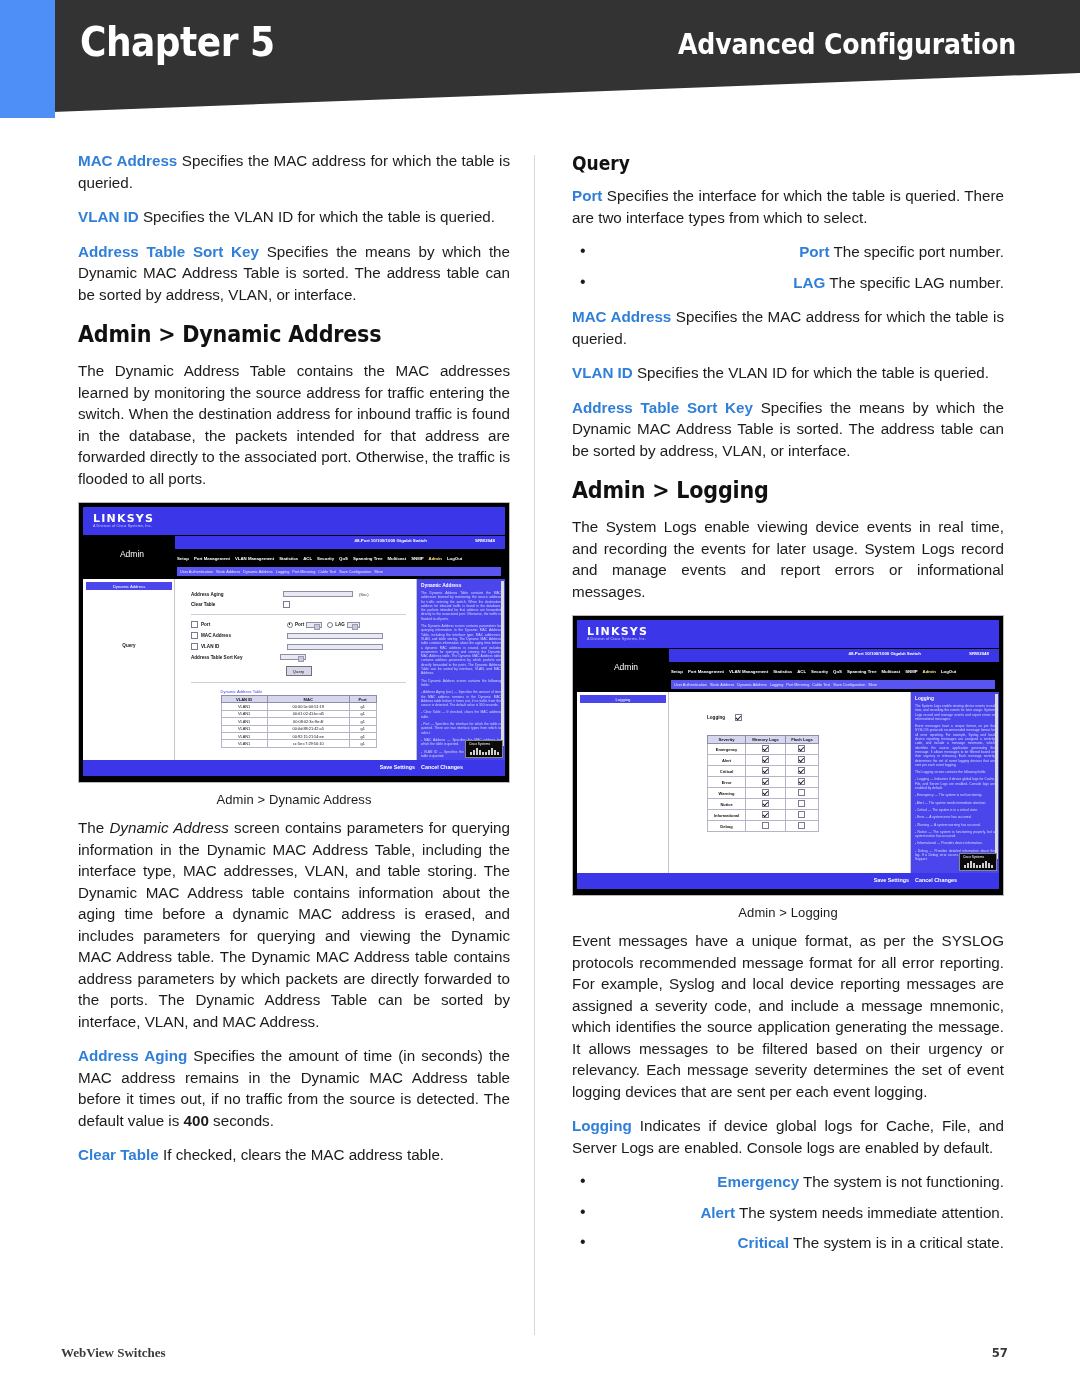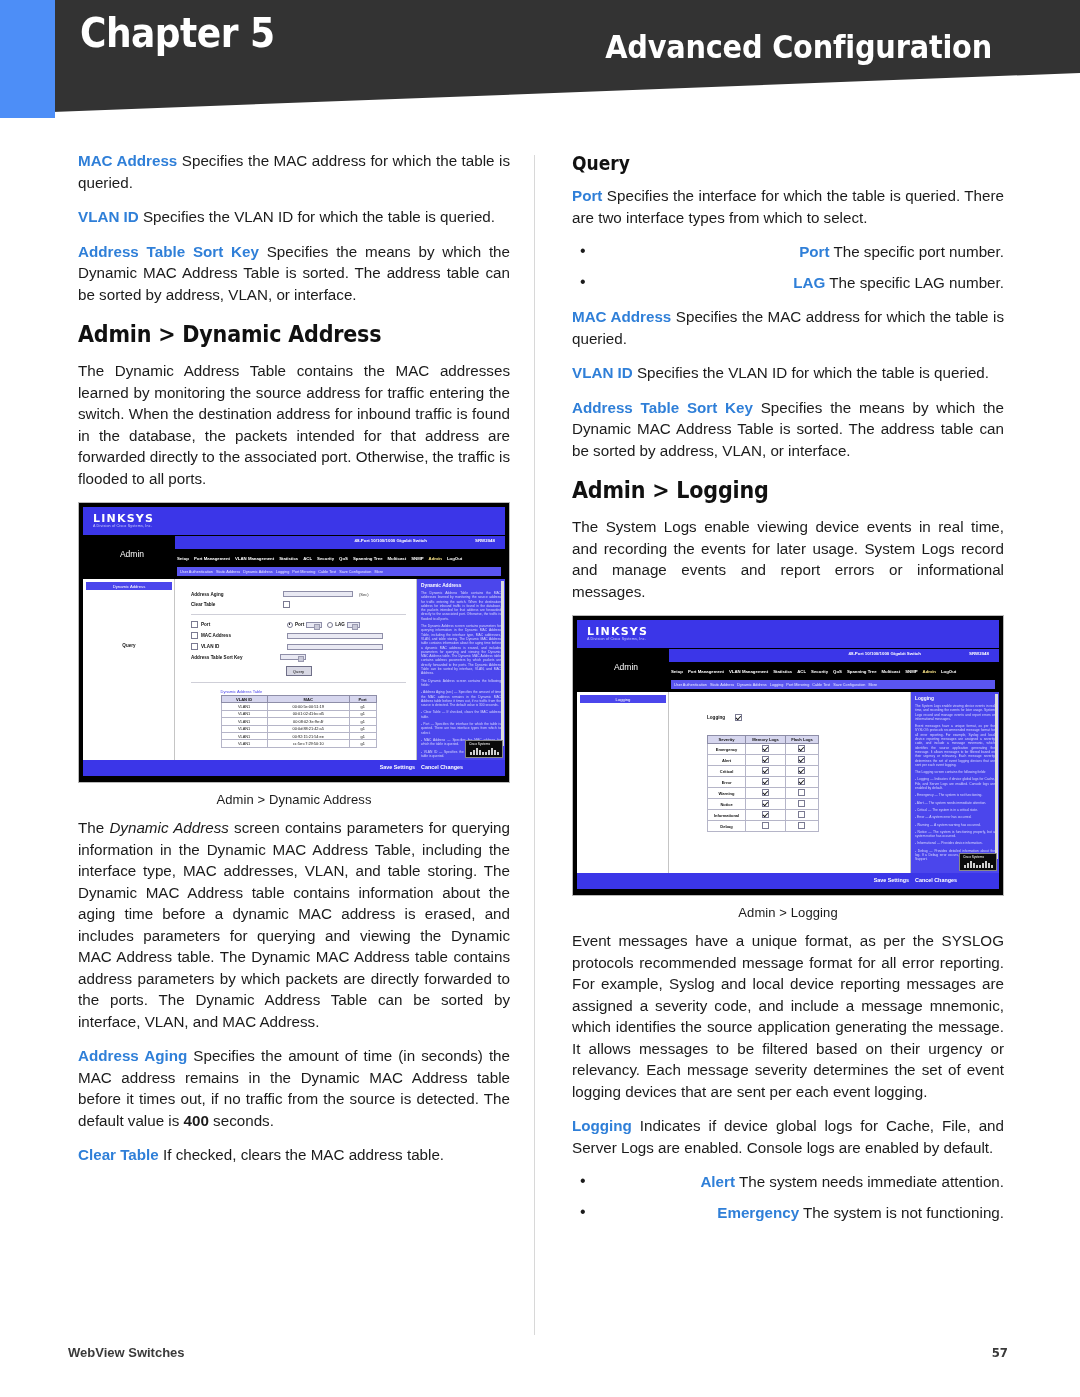--- a/index.html
+++ b/index.html
@@ -10,27 +10,27 @@
   }
 
   
   .header{position:absolute;left:0;top:0;width:1080px;height:118px;overflow:hidden;}
   .hdr-dark{
     position:absolute;left:0;top:0;width:1080px;height:118px;background:#333333;
     clip-path:polygon(0 0,1080px 0,1080px 73px,0 114px);
   }
   .hdr-blue{position:absolute;left:0;top:0;width:55px;height:118px;background:#4d8ef7;}
   .hdr-chapter{
-    position:absolute;left:80px;top:10px;color:#ffffff;
+    position:absolute;left:80px;top:19px;color:#ffffff;
     font-size:40px;font-weight:bold;letter-spacing:-0.5px;
     font-family:"DejaVu Sans", sans-serif;font-stretch:condensed;
   }
   .hdr-right{
-    position:absolute;right:88px;top:28px;color:#ffffff;
-    font-size:32px;font-weight:bold;letter-spacing:-0.2px;
+    position:absolute;right:64px;top:28px;color:#ffffff;
+    font-size:28px;font-weight:bold;letter-spacing:-0.2px;
     font-family:"DejaVu Sans", sans-serif;font-stretch:condensed;
   }
 
   
   .col{position:absolute;top:150px;width:432px;}
   .col-left{left:78px;}
   .col-right{left:572px;}
 
   .divider{position:absolute;left:534px;top:155px;width:1px;height:1180px;background:#d8d8d8;}
 
@@ -210,22 +210,22 @@
   }
   table.sev td{
     border:1px solid #b5b5c8;padding:1px;text-align:center;color:#111;font-size:4px;
     background:#ffffff;height:6px;
   }
   td.sevname{font-weight:bold;font-size:4px;}
 
   
   .footer{position:absolute;left:0;bottom:0;width:1080px;height:66px;}
   .footer .fl{
-    position:absolute;left:68px;top:14px;font-size:13px;font-weight:bold;color:#3a3a3a;
-    font-family:Liberation Sans, sans-serif;font-stretch:condensed;
+    position:absolute;left:61px;top:14px;font-size:13px;font-weight:bold;color:#3a3a3a;
+    font-family:Liberation Serif, serif;font-stretch:condensed;
   }
   .footer .fr{
     position:absolute;right:72px;top:14px;font-size:13px;font-weight:bold;color:#3a3a3a;
     font-family:"DejaVu Sans", sans-serif;font-stretch:condensed;
   }
 </style>
 </head>
 <body>
 
 <div class="header">
@@ -617,24 +617,27 @@
   </div>
 
   <p class="body">Event messages have a unique format, as per the SYSLOG protocols recommended message format for all error reporting. For example, Syslog and local device reporting messages are assigned a severity code, and include a message mnemonic, which identifies the source application generating the message. It allows messages to be filtered based on their urgency or relevancy. Each message severity determines the set of event logging devices that are sent per each event logging.</p>
 
   <p class="body">
     <span class="lead">Logging</span><span> Indicates if device global logs for Cache, File, and Server Logs are enabled. Console logs are enabled by default.</span>
   </p>
 
   <ul class="bullets">
     <li>
+      <span class="lead">Emergency</span><span> The system is not functioning.</span>
+    </li>
+    <li>
       <span class="lead">Alert</span><span> The system needs immediate attention.</span>
     </li>
     <li>
-      <span class="lead">Emergency</span><span> The system is not functioning.</span>
+      <span class="lead">Critical</span><span> The system is in a critical state.</span>
     </li>
   </ul>
 </div>
 
 <div class="footer">
   <div class="fl">WebView Switches</div>
   <div class="fr">57</div>
 </div>
 
 </body></html>

